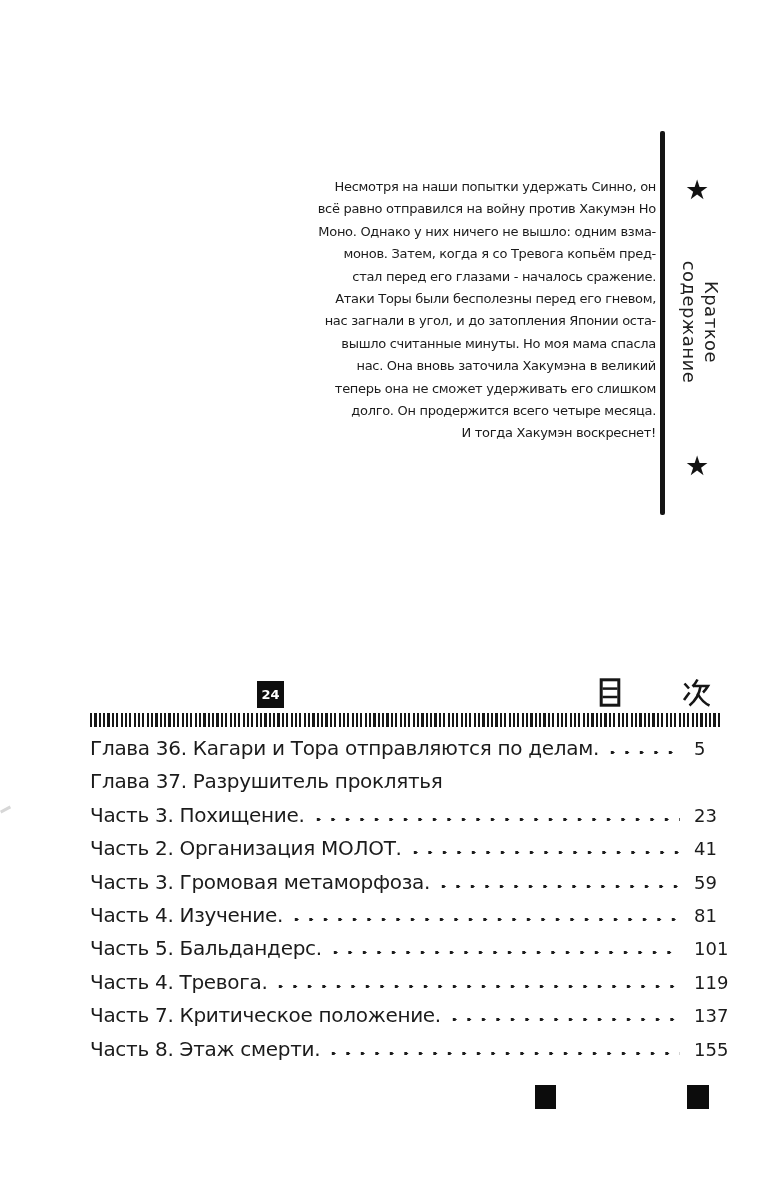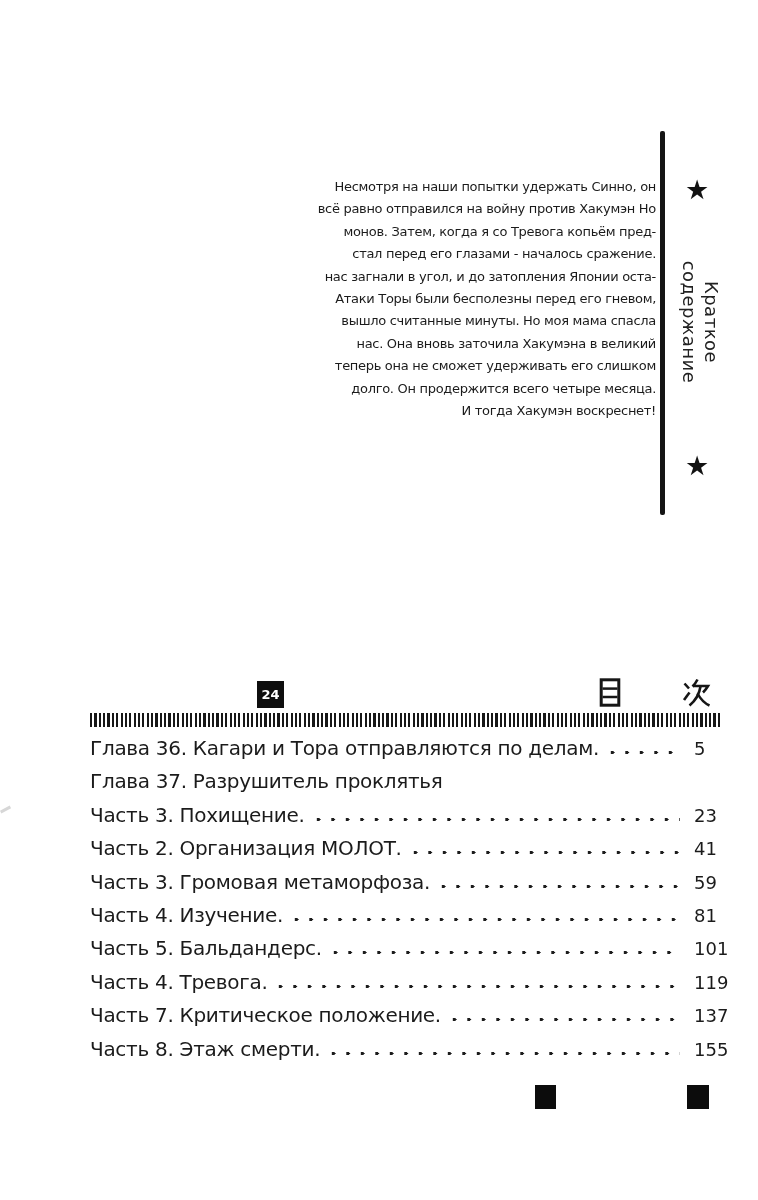--- a/index.html
+++ b/index.html
@@ -63,24 +63,25 @@
   .scan-artifact{position:absolute;left:0;top:808px;width:11px;height:3px;background:#d7d7d7;transform:rotate(-28deg);}
 </style>
 </head>
 <body>
 
 <div id="page">
 
   <div class="summary">
     <div class="line">Несмотря на наши попытки удержать Синно, он</div>
     <div class="line">всё равно отправился на войну против Хакумэн Но</div>
+    <div class="line">Моно. Однако у них ничего не вышло: одним взма-</div>
     <div class="line">монов. Затем, когда я со Тревога копьём пред-</div>
     <div class="line">стал перед его глазами - началось сражение.</div>
+    <div class="line">Атаки Торы были бесполезны перед его гневом,</div>
     <div class="line">нас загнали в угол, и до затопления Японии оста-</div>
-    <div class="line">Атаки Торы были бесполезны перед его гневом,</div>
     <div class="line">вышло считанные минуты. Но моя мама спасла</div>
     <div class="line">нас. Она вновь заточила Хакумэна в великий</div>
     <div class="line">теперь она не сможет удерживать его слишком</div>
     <div class="line">долго. Он продержится всего четыре месяца.</div>
     <div class="line">И тогда Хакумэн воскреснет!</div>
   </div>
 
   <div class="vline"></div>
   <div class="star top">★</div>
   <div class="side-label">

